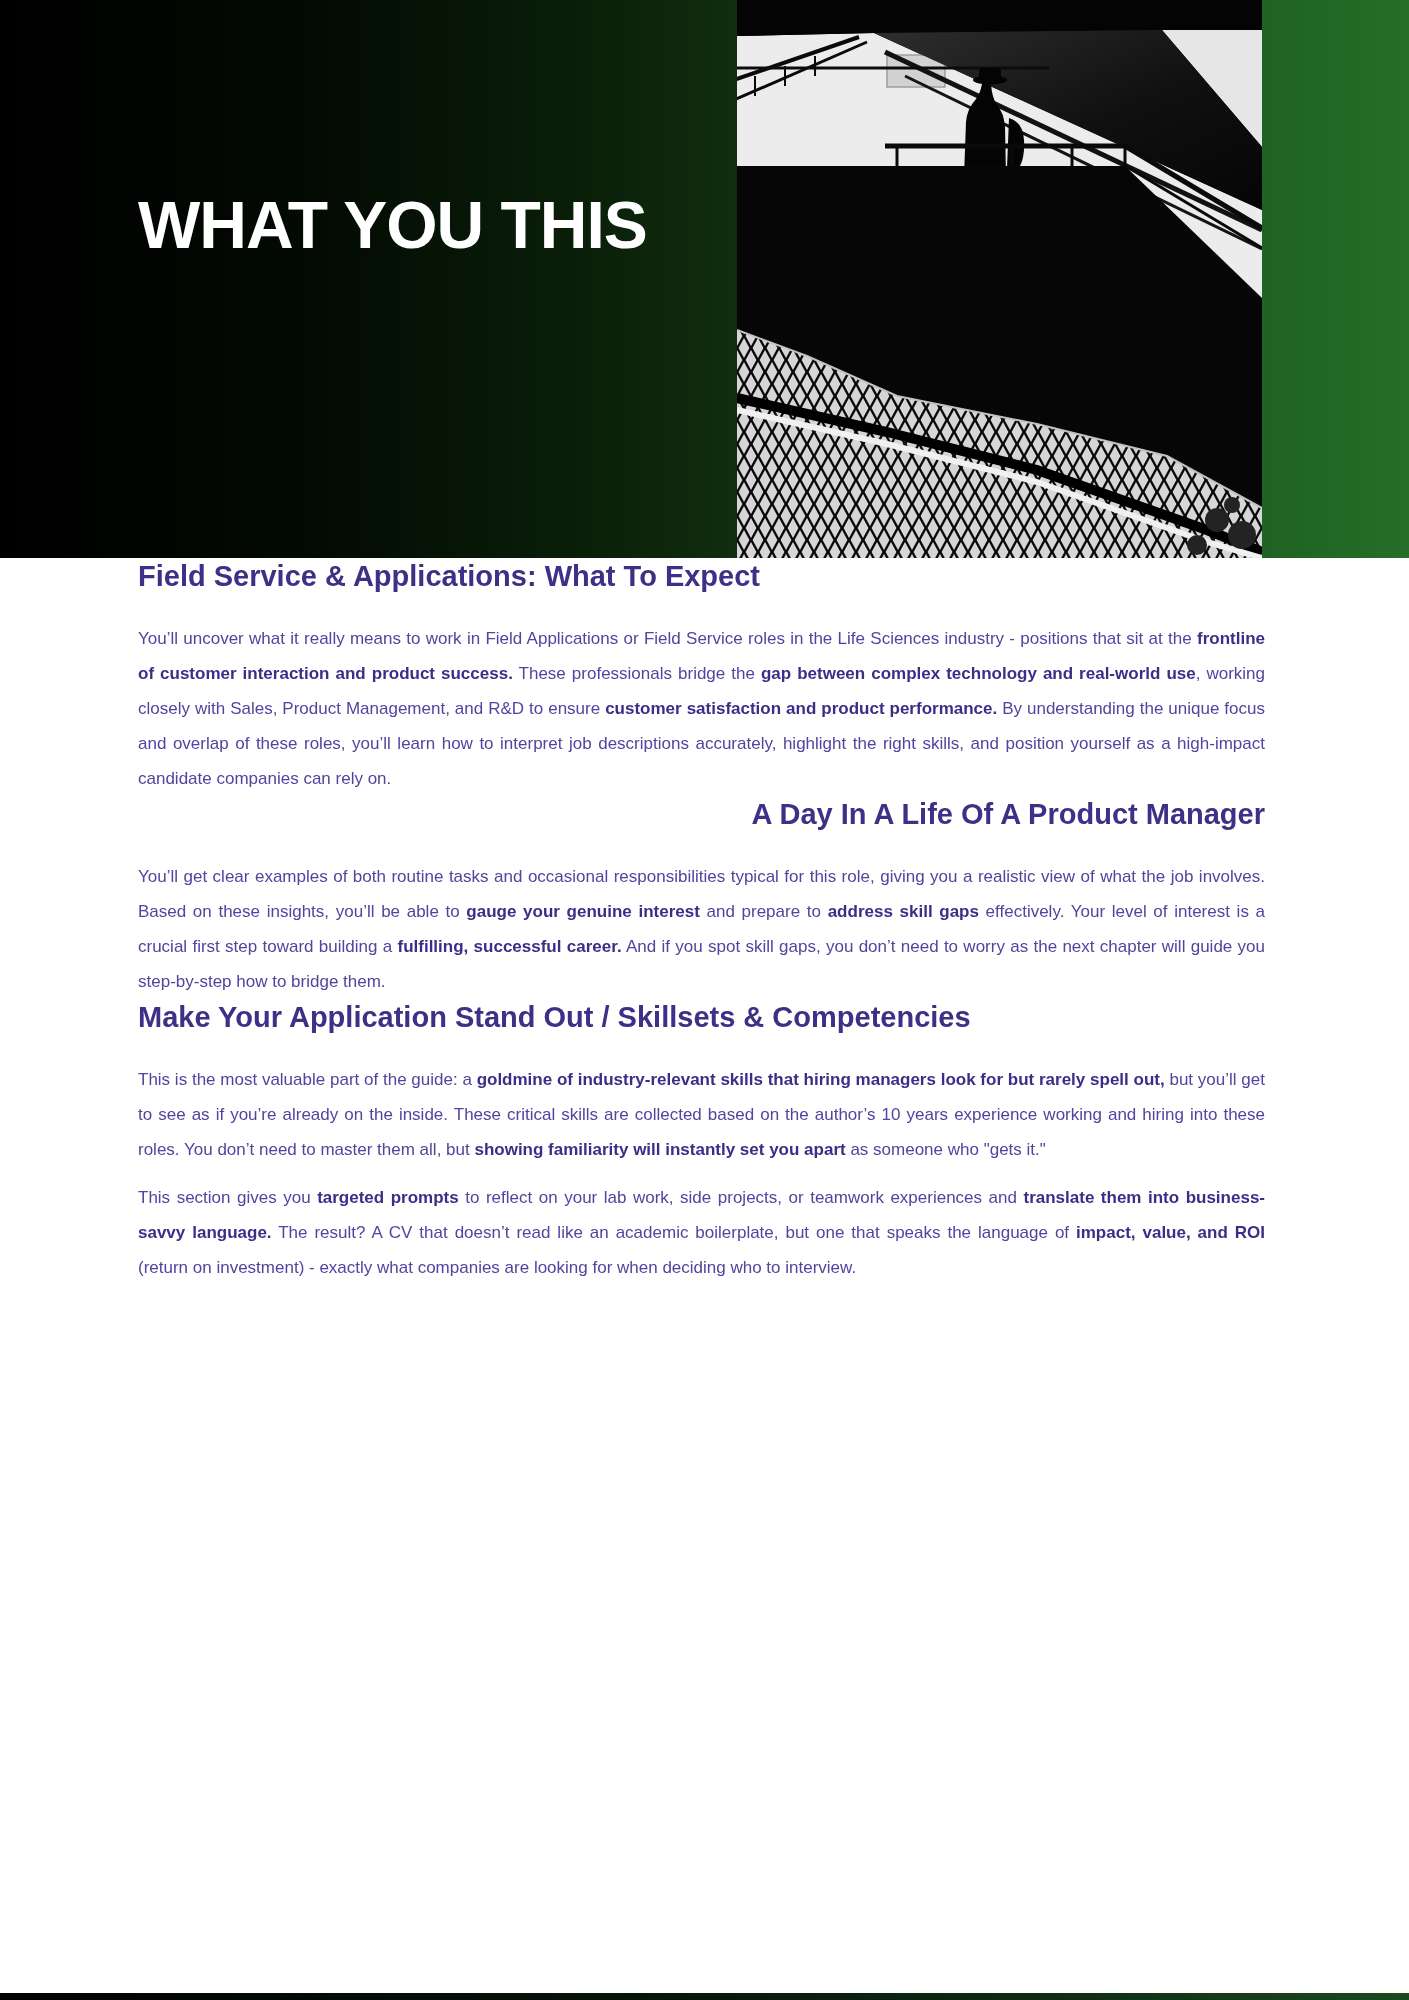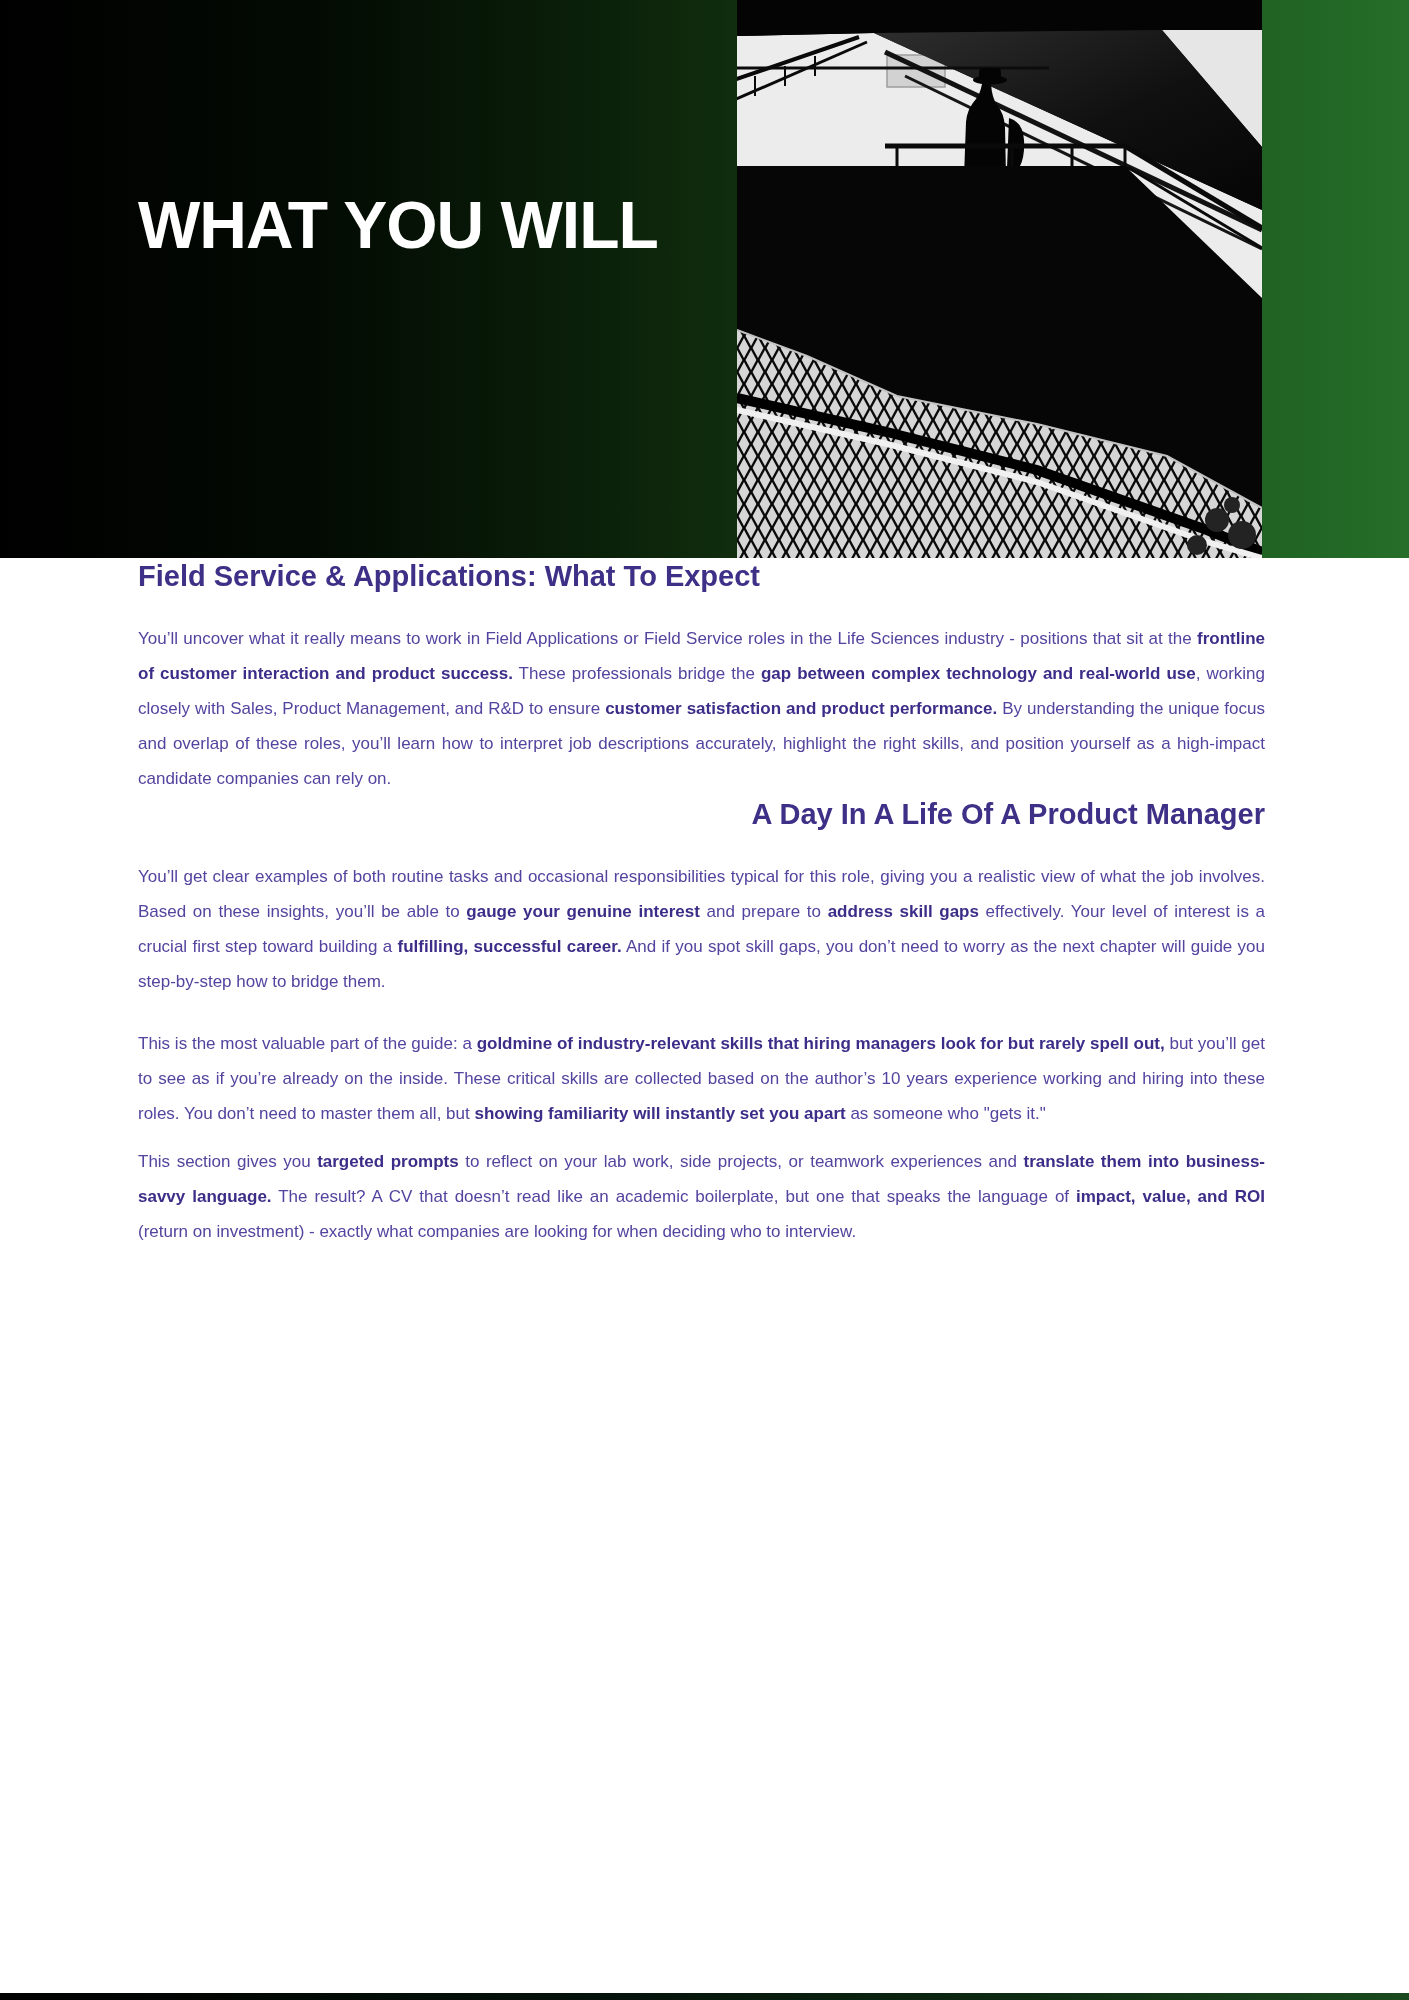--- a/index.html
+++ b/index.html
@@ -118,32 +118,33 @@
 
     <g fill="#232323">
       <circle cx="480" cy="520" r="12"></circle>
       <circle cx="505" cy="535" r="14"></circle>
       <circle cx="460" cy="545" r="10"></circle>
       <circle cx="495" cy="505" r="8"></circle>
     </g>
   </svg>
 
   <div class="hero-title">
-    <div>WHAT YOU WILL</div>
+    <div>WHAT YOU THIS</div>
   </div>
 </div>
 
 <div class="content">
   <div class="inner">
 
     <h2 class="sec sec-1">Field Service &amp; Applications: What To Expect</h2>
     <p class="body"><span>You’ll uncover what it really means to work in Field Applications or Field Service roles in the Life Sciences industry - positions that sit at the </span><strong>frontline of customer interaction and product success.</strong><span> These professionals bridge the </span><strong>gap between complex technology and real-world use</strong><span>, working closely with Sales, Product Management, and R&amp;D to ensure </span><strong>customer satisfaction and product performance.</strong><span> By understanding the unique focus and overlap of these roles, you’ll learn how to interpret job descriptions accurately, highlight the right skills, and position yourself as a high-impact candidate companies can rely on.</span></p>
 
     <h2 class="sec sec-2">A Day In A Life Of A Product Manager</h2>
     <p class="body"><span>You’ll get clear examples of both routine tasks and occasional responsibilities typical for this role, giving you a realistic view of what the job involves. Based on these insights, you’ll be able to </span><strong>gauge your genuine interest</strong><span> and prepare to </span><strong>address skill gaps</strong><span> effectively.  Your level of interest is a crucial first step toward building a </span><strong>fulfilling, successful career.</strong><span> And if you spot skill gaps, you don’t need to worry as the next chapter will guide you step-by-step how to bridge them.</span></p>
 
+    <h2 class="sec sec-3">Make Your Application Stand Out / Skillsets &amp; Competencies</h2>
     <p class="body"><span>This is the most valuable part of the guide: a </span><strong>goldmine of industry-relevant skills that hiring managers look for but rarely spell out,</strong><span> but you’ll get to see as if you’re already on the inside. These critical skills are collected based on the author’s 10 years experience working and hiring into these roles. You don’t need to master them all, but </span><strong>showing familiarity will instantly set you apart</strong><span> as someone who "gets it."</span></p>
     <p class="body follow"><span>This section gives you </span><strong>targeted prompts</strong><span> to reflect on your lab work, side projects, or teamwork experiences and </span><strong>translate them into business-savvy language.</strong><span> The result? A CV that doesn’t read like an academic boilerplate, but one that speaks the language of </span><strong>impact, value, and ROI</strong><span> (return on investment) - exactly what companies are looking for when deciding who to interview.</span></p>
 
   </div>
 </div>
 
 <div class="footer-bar"></div>
 
 </body></html>

